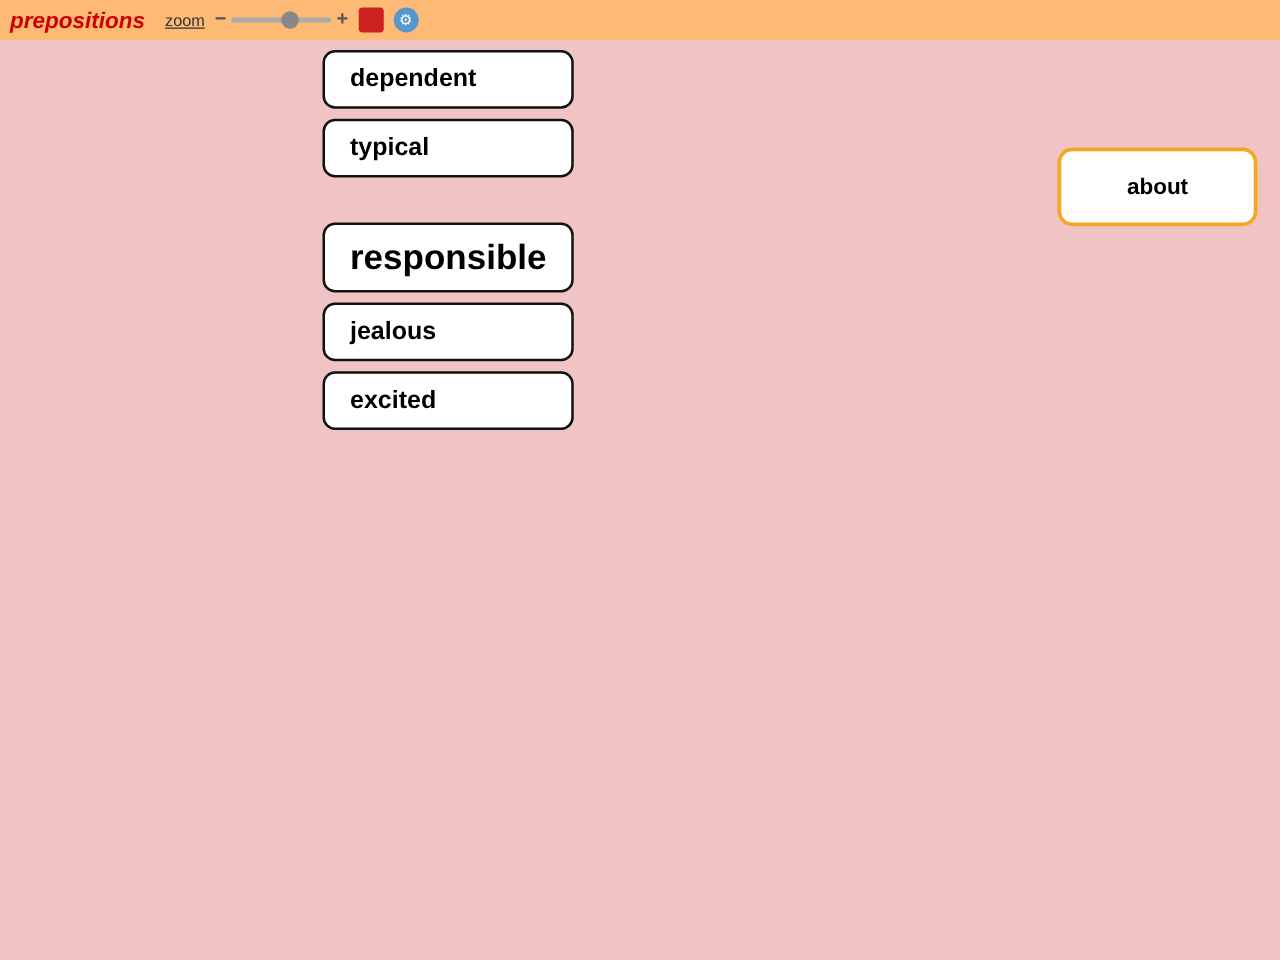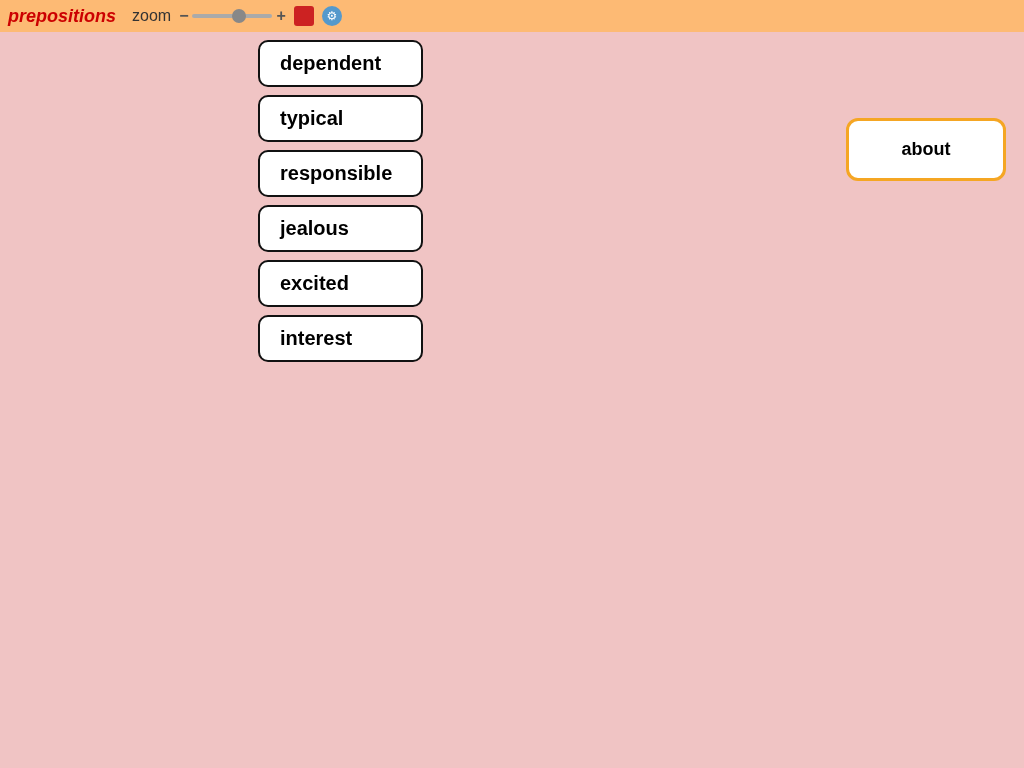--- a/index.html
+++ b/index.html
@@ -30,22 +30,23 @@
 
     #app-title {
       color: #cc0000;
       font-weight: bold;
       font-size: 18px;
       font-style: italic;
       margin-right: 8px;
     }
 
     #zoom-label {
-      font-size: 16px;
+      font-size: 13px;
       color: #333;
+      text-decoration: underline;
     }
 
     #zoom-control {
       display: flex;
       align-items: center;
       gap: 4px;
       font-size: 12px;
       color: #555;
     }
 
@@ -108,21 +109,22 @@
       font-size: 20px;
       font-weight: bold;
       text-align: left;
       cursor: pointer;
       user-select: none;
       min-width: 140px;
     }
 
     .word-card.large {
       min-width: 165px;
-      font-size: 20px;
+      font-size: 28px;
+      margin-top: 28px;
     }
 
     
     #target-card {
       position: absolute;
       top: 118px;
       left: 846px;
       background: white;
       border: 3px solid #f5a623;
       border-radius: 12px;
@@ -152,18 +154,17 @@
     <span>⚙</span>
   </div>
 </div>
 
 <div id="words-column">
 <div class="word-card">dependent</div>
     <div class="word-card">typical</div>
     <div class="word-card large">responsible</div>
     <div class="word-card">jealous</div>
     <div class="word-card">excited</div>
-    <div class="word-card">interest</div>
   </div>
 
 <div id="target-card">
   <span>about</span>
 </div>
 
 </body></html>

